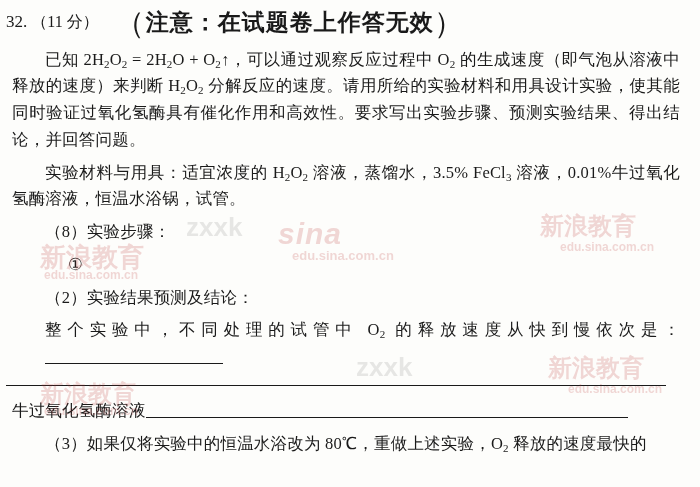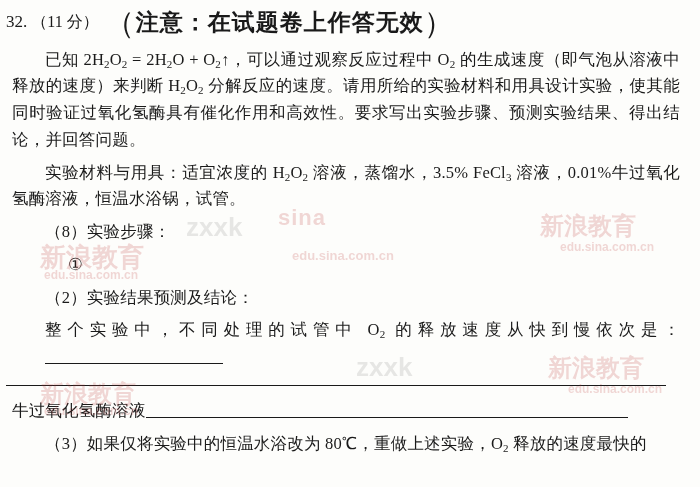--- a/index.html
+++ b/index.html
@@ -35,21 +35,21 @@
   }
   .wm-gray {
     position: absolute;
     color: rgba(120, 120, 120, 0.17);
     font-weight: bold;
     pointer-events: none;
     user-select: none;
     white-space: nowrap;
     font-family: "Liberation Sans", sans-serif;
   }
-  .wm-sina-1 { left: 278px; top: 205px; font-size: 22px; letter-spacing: 1px; }
+  .wm-sina-1 { left: 278px; top: 217px; font-size: 30px; letter-spacing: 1px; font-style: italic; }
   .wm-edu-1  { left: 292px; top: 248px; font-size: 13px; }
   .wm-sina-2 { left: 540px; top: 210px; font-size: 24px; }
   .wm-edu-2  { left: 560px; top: 240px; font-size: 12px; }
   .wm-sina-3 { left: 548px; top: 352px; font-size: 24px; }
   .wm-edu-3  { left: 568px; top: 382px; font-size: 12px; }
   .wm-sina-4 { left: 40px;  top: 240px; font-size: 26px; }
   .wm-edu-4  { left: 44px;  top: 268px; font-size: 12px; }
   .wm-sina-5 { left: 40px;  top: 378px; font-size: 24px; }
   .wm-edu-5  { left: 44px;  top: 404px; font-size: 12px; }
   .wm-zx-1 { left: 186px; top: 212px; font-size: 26px; }
@@ -70,21 +70,21 @@
   .qscore {
     font-size: 16px;
     padding-top: 6px;
     text-align: center;
   }
   .notice {
     font-size: 23px;
     font-weight: bold;
     letter-spacing: 1px;
     line-height: 1.15;
-    margin-left: 2px;
+    margin-left: 12px;
   }
   .paren-big {
     font-size: 30px;
     font-weight: normal;
     vertical-align: -3px;
   }
 
   p.body {
     font-size: 16.5px;
     line-height: 1.62;

